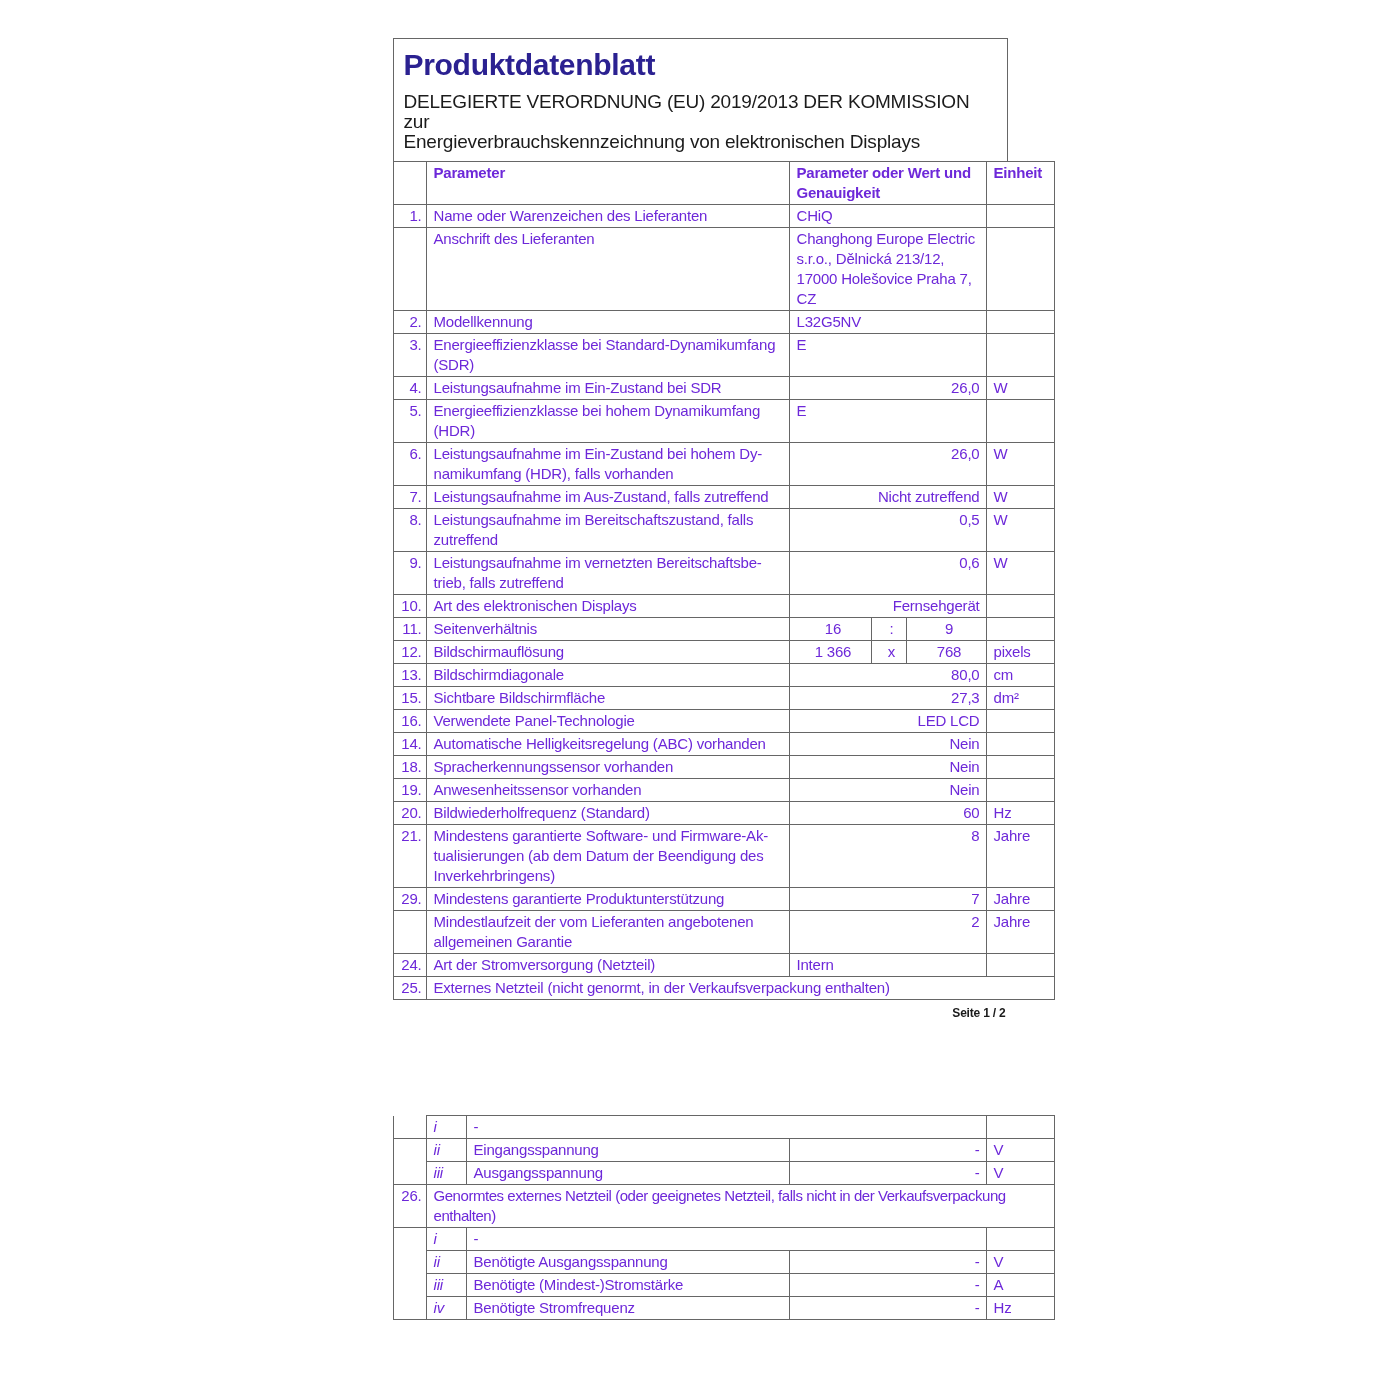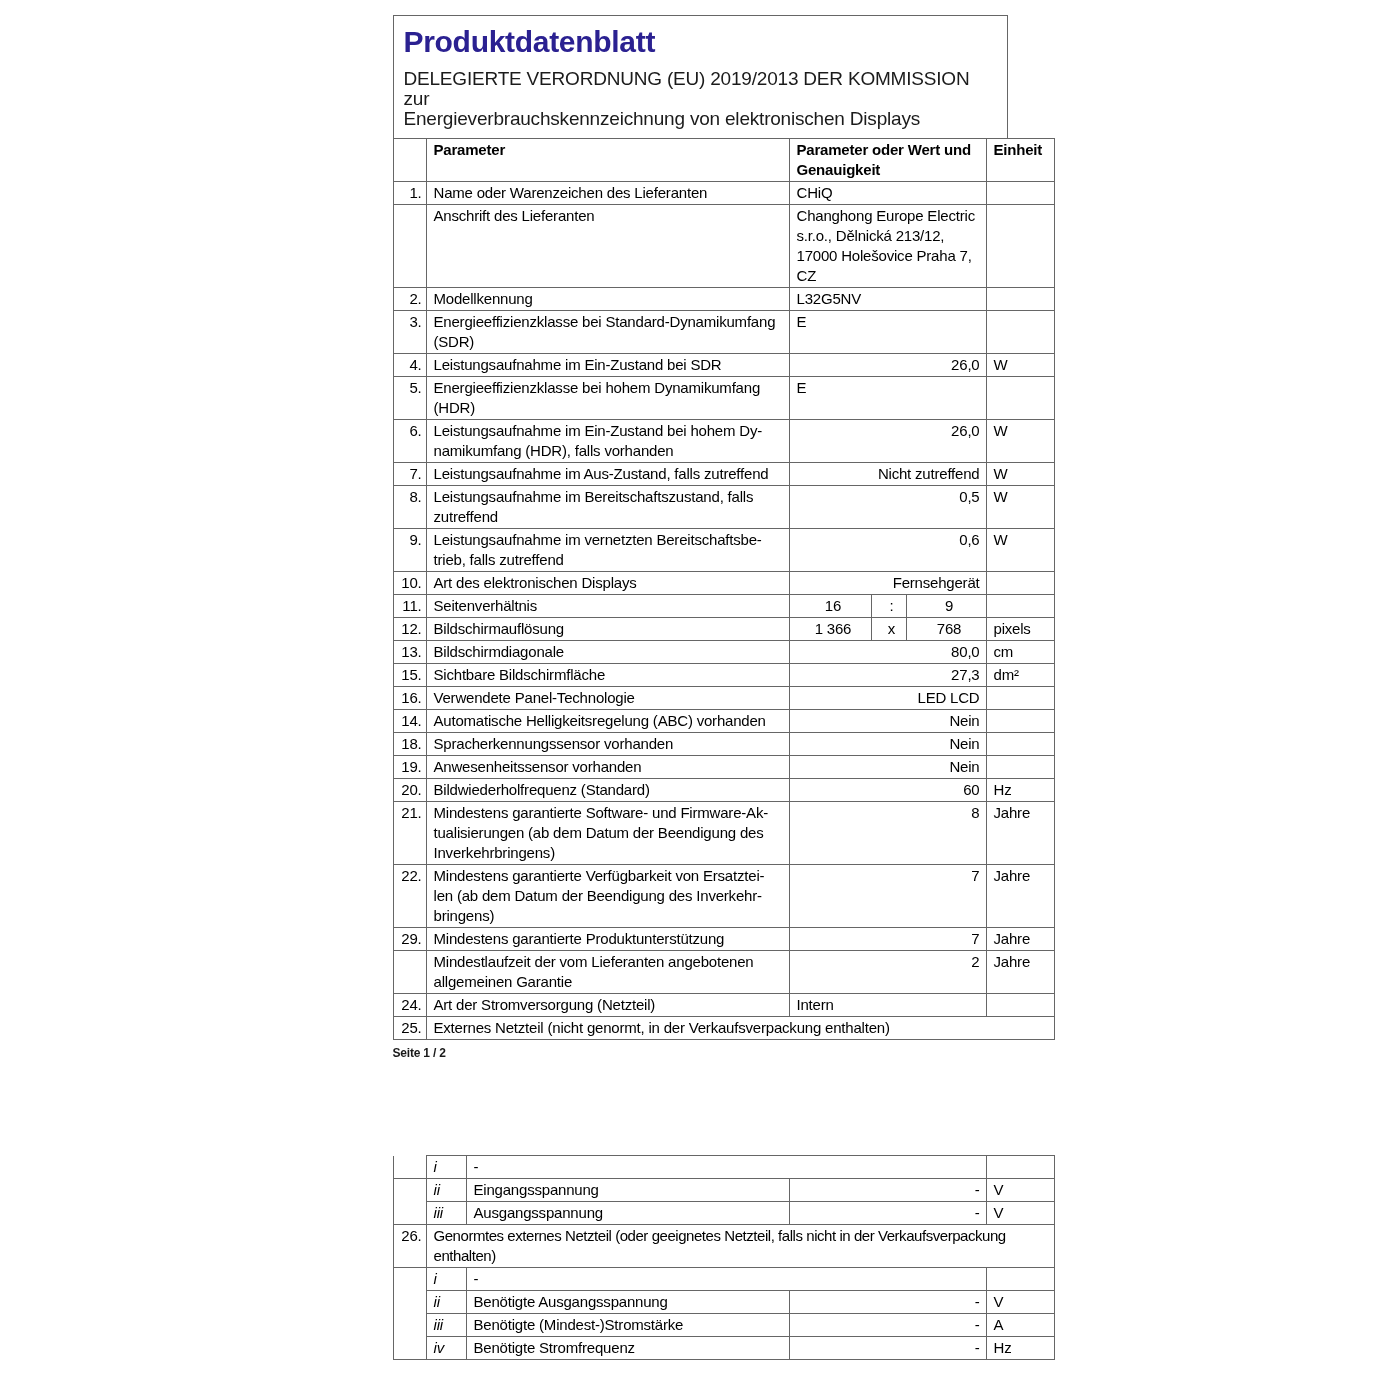--- a/index.html
+++ b/index.html
@@ -1,51 +1,51 @@
 <!DOCTYPE html>
 <html><head>
 <meta charset="utf-8">
 <style>
   html,body{margin:0;padding:0;}
   body{
     width:1400px;height:1400px;background:#ffffff;
     font-family:"Liberation Sans", sans-serif;color:#1b1b1b;
     overflow:hidden;
   }
-  .doc{width:615px;margin:15px auto 0 auto;}
+  .doc{width:615px;margin:38px auto 0 auto;}
   .title-box{
     border:1px solid #666;border-bottom:none;
     padding:7px 10px 9px 10px;box-sizing:border-box;
   }
   .doc-title{
     font-size:30px;line-height:34px;font-weight:bold;
     color:#2b2191;margin:2px 0 10px 0;letter-spacing:-0.3px;
   }
   .doc-subtitle{
     font-size:19px;line-height:20px;white-space:pre-line;letter-spacing:-0.2px;
   }
   table{
     border-collapse:collapse;table-layout:fixed;width:661px;
-    font-size:15px;line-height:20px;letter-spacing:-0.2px;color:#000000;
+    font-size:15px;line-height:20px;letter-spacing:-0.2px;color:#6d28d9;
   }
   td,th{
     border:1px solid #666;vertical-align:top;
     padding:1px 6px 1px 7px;white-space:pre-line;overflow:hidden;
   }
   th{text-align:left;font-weight:bold;}
   .num{text-align:right;padding-right:4px;padding-left:2px;}
   .val-l{text-align:left;}
   .val-r{text-align:right;}
   .sub{text-align:center;padding-left:8px;padding-right:2px;}
   .unit{text-align:left;}
   .roman{font-style:italic;}
   .tight{letter-spacing:-0.45px;}
   .no-top{border-top:none;}
   .page-footer{
-    text-align:left;font-size:12px;font-weight:bold;
+    text-align:right;font-size:12px;font-weight:bold;
     letter-spacing:-0.2px;margin-top:6px;padding-right:2px;
   }
   .t2{margin-top:95px;}
 </style>
 </head>
 <body>
 
 <div class="doc">
 
   <div class="title-box">
@@ -205,28 +205,20 @@
     </tr>
     <tr>
       <td class="num">21.</td>
       <td>Mindestens garantierte Software- und Firmware-Ak-
 tualisierungen (ab dem Datum der Beendigung des
 Inverkehrbringens)</td>
       <td colspan="3" class="val-r">8</td>
       <td class="unit">Jahre</td>
     </tr>
     <tr>
-      <td class="num">22.</td>
-      <td>Mindestens garantierte Verfügbarkeit von Ersatztei-
-len (ab dem Datum der Beendigung des Inverkehr-
-bringens)</td>
-      <td colspan="3" class="val-r">7</td>
-      <td class="unit">Jahre</td>
-    </tr>
-    <tr>
       <td class="num">29.</td>
       <td>Mindestens garantierte Produktunterstützung</td>
       <td colspan="3" class="val-r">7</td>
       <td class="unit">Jahre</td>
     </tr>
     <tr>
       <td class="num"></td>
       <td>Mindestlaufzeit der vom Lieferanten angebotenen
 allgemeinen Garantie</td>
       <td colspan="3" class="val-r">2</td>

